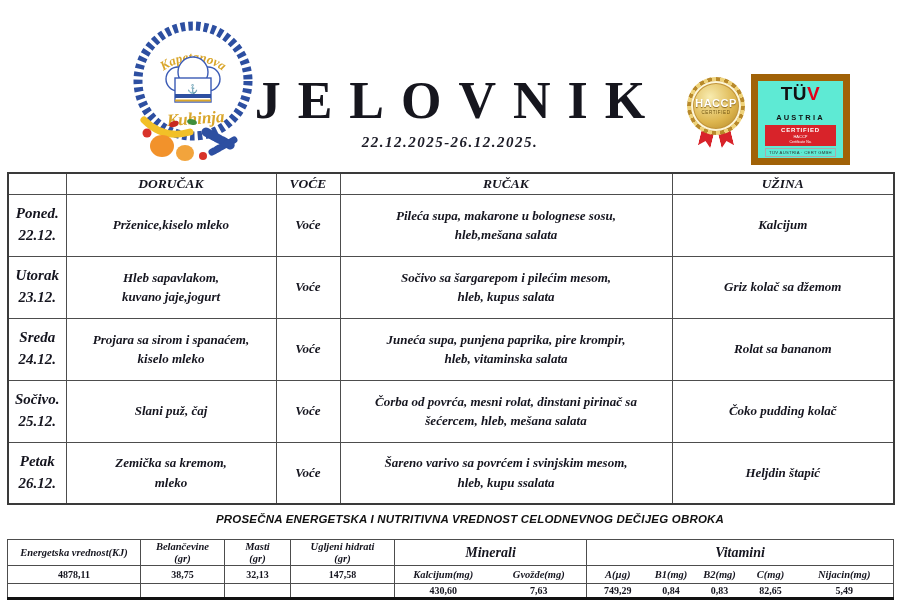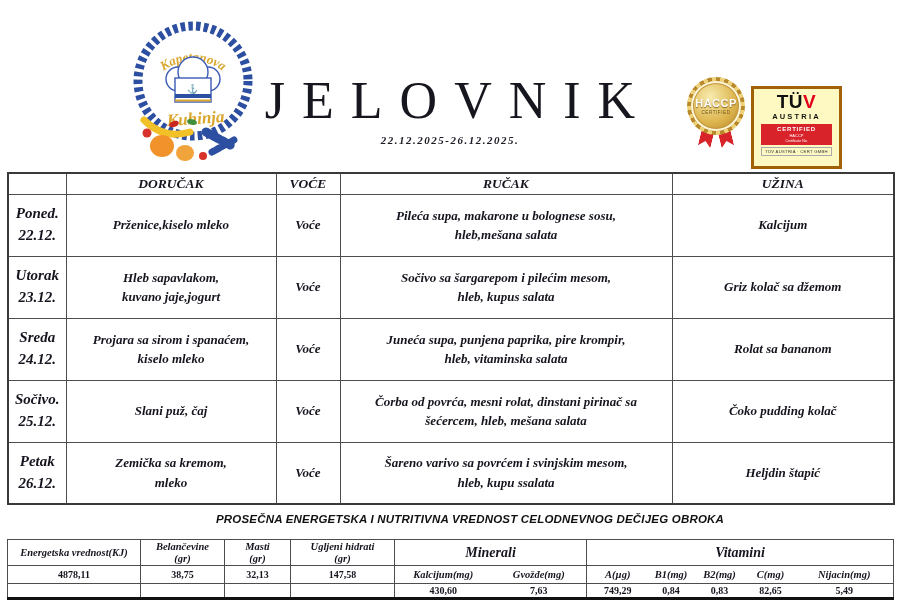--- a/index.html
+++ b/index.html
@@ -8,24 +8,24 @@
     font-family:"Liberation Serif", serif; color:#1b1b26; overflow:hidden;
   }
 
   
   .header { position:absolute; top:0; left:0; width:900px; height:172px; }
 
   .logo { position:absolute; left:118px; top:4px; width:150px; height:162px; }
 
   .title-block { position:absolute; left:215px; top:74px; width:470px; text-align:center; }
   .main-title {
-    margin:0; font-size:52px; font-weight:normal; letter-spacing:17px; padding-left:17px;
+    margin:0; font-size:52px; font-weight:bold; letter-spacing:17px; padding-left:17px;
     line-height:1.05; color:#16161e; font-family:"Liberation Serif", serif;
   }
-  .date-range { margin-top:5px; font-size:11px; font-weight:bold; font-style:italic; letter-spacing:1.5px; }
+  .date-range { margin-top:5px; font-size:15px; font-weight:bold; font-style:italic; letter-spacing:1.5px; }
 
   
   .haccp { position:absolute; left:684px; top:77px; width:64px; height:70px; }
   .seal-burst {
     position:absolute; left:3px; top:0; width:58px; height:58px; border-radius:50%; z-index:1;
     background:repeating-conic-gradient(#b8892a 0deg 9deg, #eed27a 9deg 18deg);
   }
   .seal-inner {
     position:absolute; inset:4px; border-radius:50%;
     background:radial-gradient(circle at 38% 32%, #f8ecb0, #ddb54e 55%, #ae8124 95%);
@@ -33,25 +33,25 @@
     display:flex; flex-direction:column; align-items:center; justify-content:center;
   }
   .seal-title { color:#fff; font-family:"Liberation Sans", sans-serif; font-weight:bold; font-size:11px; text-shadow:0 1px 1px #8a6516; letter-spacing:0.5px; }
   .seal-sub { color:#6e5210; font-family:"Liberation Sans", sans-serif; font-size:4.5px; letter-spacing:0.6px; margin-top:1px; }
   .ribbon { position:absolute; bottom:0; width:13px; height:20px; background:#d8232a; z-index:0;
     clip-path:polygon(0 0,100% 0,100% 100%,50% 70%,0 100%); }
   .ribbon.left  { left:16px;  transform:rotate(14deg); }
   .ribbon.right { right:16px; transform:rotate(-14deg); }
 
   
-  .tuv { position:absolute; left:751px; top:86px; width:85px; height:77px; background:#fef9c3;
-    border:3px solid #a16207; text-align:center; font-family:"Liberation Sans", sans-serif; }
+  .tuv { position:absolute; left:751px; top:74px; width:85px; height:77px; background:#5eead4;
+    border:7px solid #a16207; text-align:center; font-family:"Liberation Sans", sans-serif; }
   .tuv-brand { font-weight:bold; font-size:19px; line-height:1.0; margin-top:3px; color:#111; letter-spacing:0.5px; }
   .tuv-brand .v-red { color:#e2001a; }
-  .tuv-region { font-size:7.5px; font-weight:bold; letter-spacing:2.2px; color:#111; margin-top:1px; }
+  .tuv-region { font-size:7.5px; font-weight:bold; letter-spacing:2.2px; color:#111; margin-top:10px; }
   .tuv-redbox { margin:3px 7px 2px 7px; background:#d8232a; color:#fff; padding:2px 1px 2px 1px; }
   .tuv-redbox .l1 { font-size:6px; font-weight:bold; letter-spacing:0.8px; }
   .tuv-redbox .l2 { font-size:4px; margin-top:1px; }
   .tuv-redbox .l3 { font-size:3.5px; margin-top:1px; }
   .tuv-footer { margin:0 7px; border:1px solid #aaa; font-size:4.2px; color:#333; padding:1px 0; letter-spacing:0.3px; }
 
   
   .menu-table {
     position:absolute; top:172px; left:7px; width:886px;
     border-collapse:collapse; table-layout:fixed; border:2px solid #3a3a3a;

